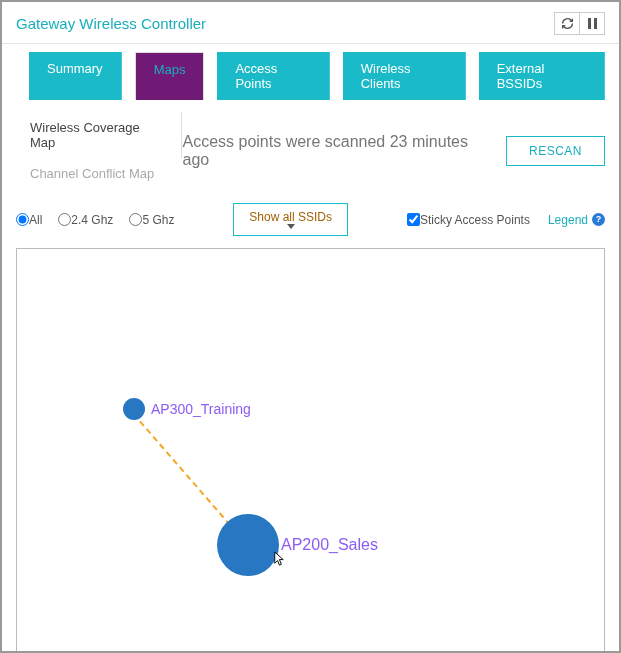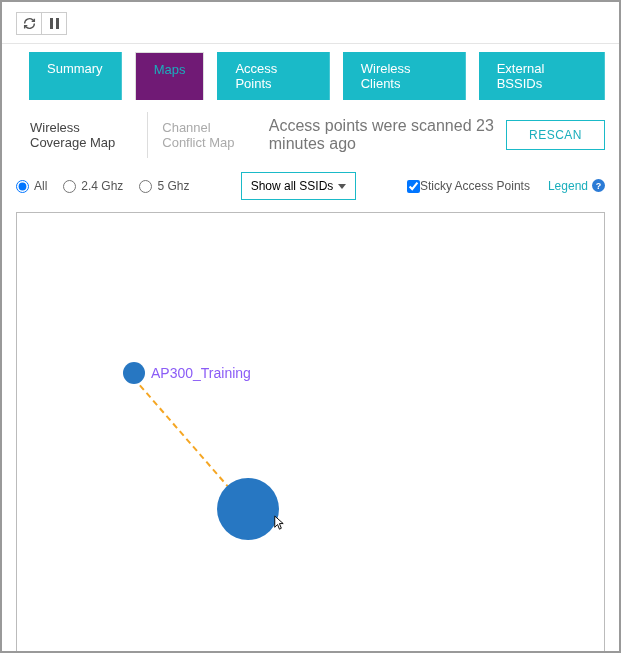--- a/index.html
+++ b/index.html
@@ -63,21 +63,21 @@
     border-bottom: none;
     position: relative;
   }
 
   .subtab-row {
     display: flex;
     align-items: center;
     justify-content: space-between;
     margin: 12px 14px 0 14px;
   }
-  .subtabs { display: flex; }
+  .subtabs { display: flex; flex-direction: column; }
   .subtab {
     padding: 8px 14px;
     font-size: 13px;
     color: #444;
     border-right: 1px solid #ddd;
     cursor: pointer;
   }
   .subtab:last-child { border-right: none; color: #aaa; }
 
   .status-rescan {
@@ -96,34 +96,35 @@
     cursor: pointer;
   }
 
   .filter-row {
     display: flex;
     align-items: center;
     justify-content: space-between;
     margin: 14px 14px 0 14px;
   }
   .freq-filters { display: flex; align-items: center; gap: 16px; font-size: 12px; color: #555; }
-  .radio-opt { display: flex; align-items: center; gap: 5px; cursor: pointer; }
+  .radio-opt { display: flex; align-items: center; cursor: pointer; }
   .radio-opt input { margin: 0; }
 
   .ssid-select {
     border: 1px solid #1abac8;
     background: #fff;
-    color: #000000;
+    color: #a16207;
     padding: 6px 9px;
     font-size: 12px;
     width: 115px;
     display: flex;
     justify-content: space-between;
     align-items: center;
     cursor: pointer;
+    flex-direction: column;
   }
   .ssid-select .caret {
     width: 0; height: 0;
     border-left: 4px solid transparent;
     border-right: 4px solid transparent;
     border-top: 5px solid #555;
   }
 
   .right-controls { display: flex; align-items: center; gap: 18px; font-size: 12px; }
   .checkbox-opt { display: flex; align-items: center; cursor: pointer; }
@@ -179,20 +180,21 @@
     height: 0;
     border-top: 2px dashed #f5a623;
     transform-origin: 0 0;
     transform: rotate(49deg);
   }
 </style>
 </head>
 <body>
 
 <div class="topbar">
+  <div class="title">Gateway Wireless Controller</div>
   <div class="topbar-buttons">
     <div class="icon-btn">
       <svg class="refresh-svg" viewBox="0 0 24 24" fill="none" stroke="#555" stroke-width="2.5">
         <path d="M3 12a9 9 0 0 1 15-6.7L21 8"></path>
         <path d="M21 3v5h-5"></path>
         <path d="M21 12a9 9 0 0 1-15 6.7L3 16"></path>
         <path d="M3 21v-5h5"></path>
       </svg>
     </div>
     <div class="icon-btn">
@@ -254,16 +256,17 @@
       <span class="help-icon">?</span>
     </span>
   </div>
 </div>
 
 <div class="map-canvas">
   <div class="dash-line"></div>
   <div class="ap-node ap-small"></div>
   <div class="ap-label label-training">AP300_Training</div>
   <div class="ap-node ap-large"></div>
+  <div class="ap-label label-sales">AP200_Sales</div>
   <svg class="cursor-pointer" viewBox="0 0 16 20">
     <path d="M4 1 L4 13 L7 10 L9 15 L11 14 L9 9 L13 9 Z" fill="#fff" stroke="#000" stroke-width="1"></path>
   </svg>
 </div>
 
 </body></html>

